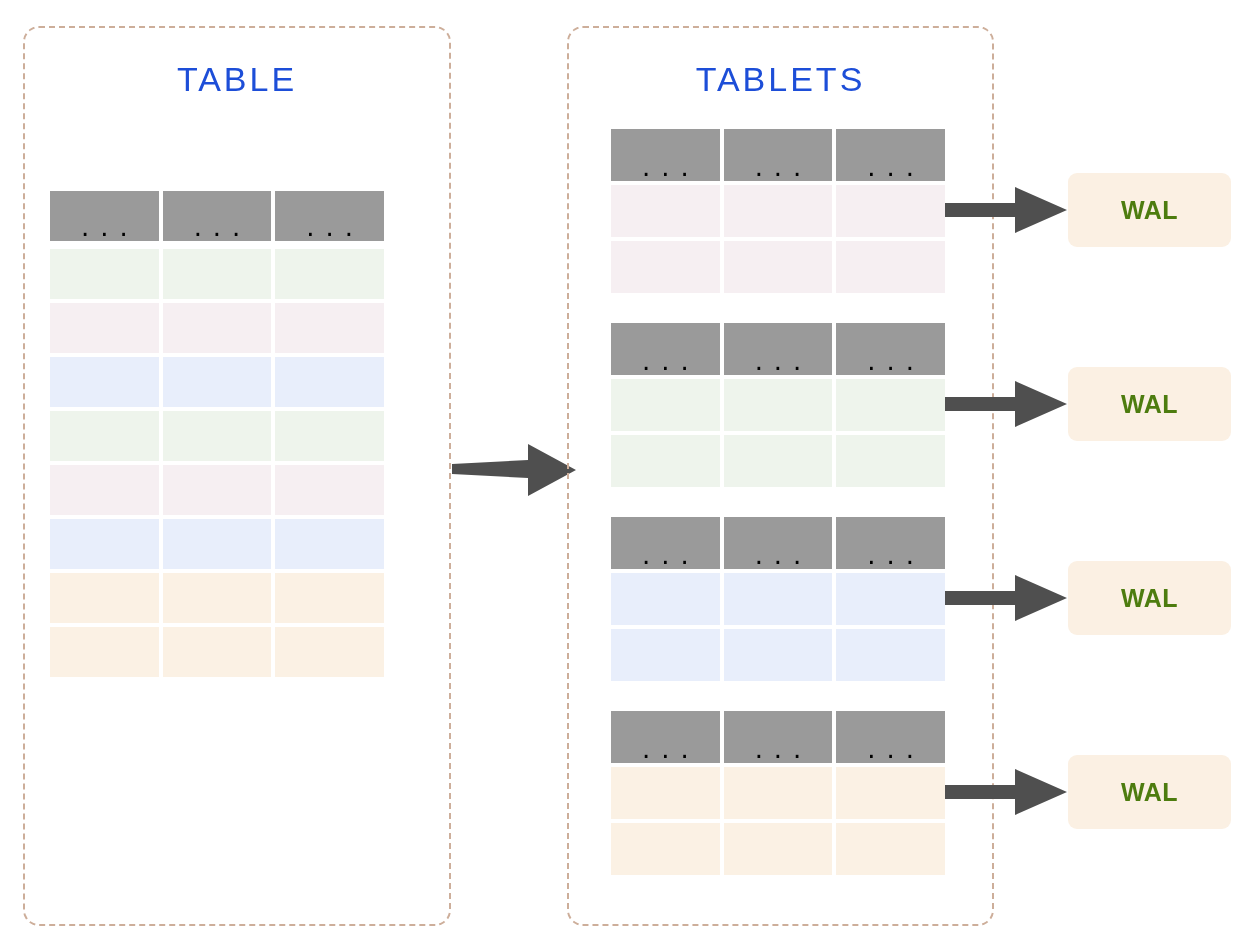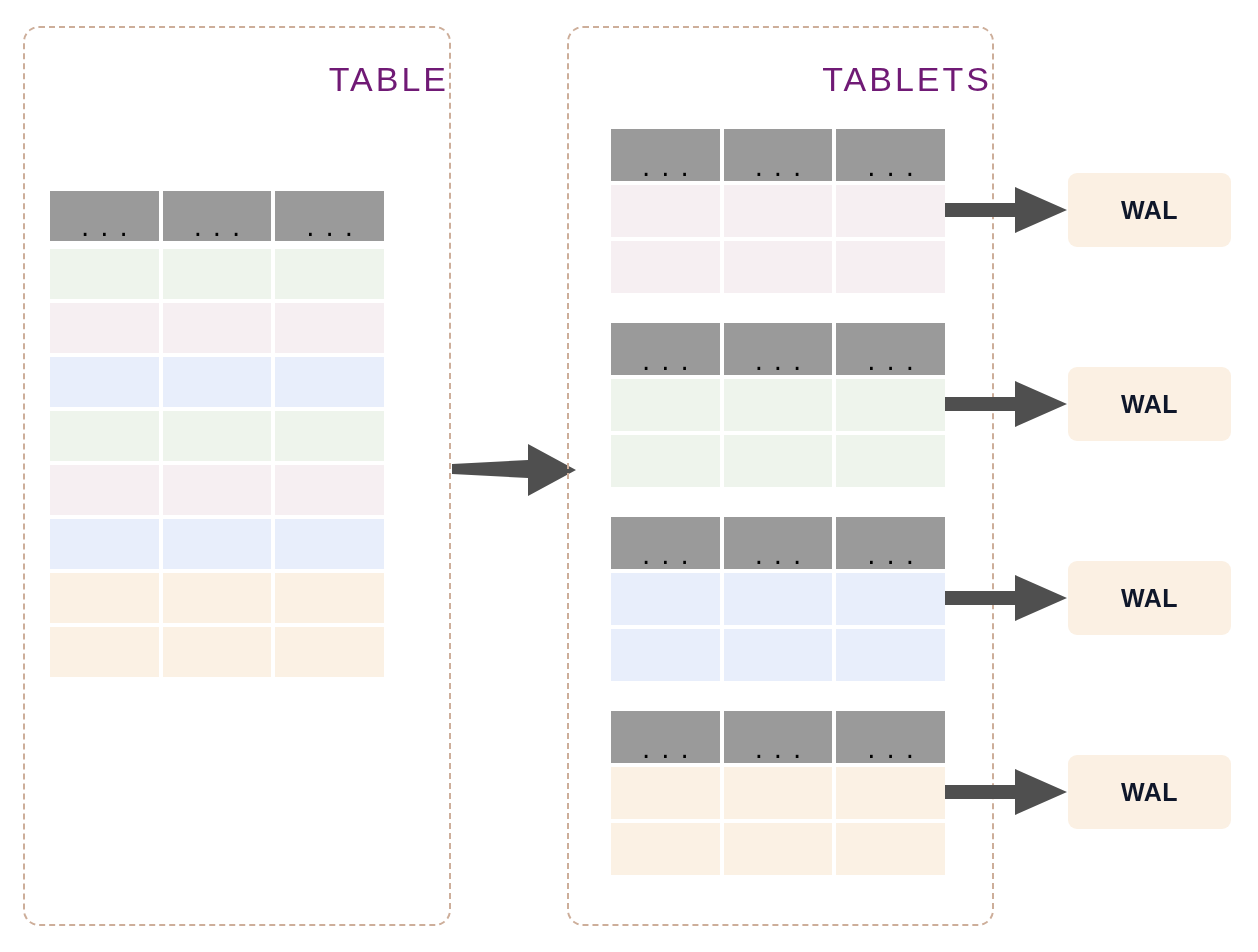--- a/index.html
+++ b/index.html
@@ -28,25 +28,25 @@
     background: transparent;
   }
   #region-table  { left: 23px;  top: 26px; width: 428px; height: 900px; }
   #region-tablets{ left: 567px; top: 26px; width: 427px; height: 900px; }
 
   .region-title {
     position: absolute;
     top: 32px;
     left: 0;
     width: 100%;
-    text-align: right;
+    text-align: center;
     font-size: 34px;
     font-weight: 300;
     letter-spacing: 3px;
-    color: #701a75;
+    color: #1d4ed8;
     white-space: nowrap;
   }
 
   
   .grid {
     position: absolute;
     display: flex;
     flex-direction: column;
     gap: 4px;
   }
@@ -104,21 +104,21 @@
     height: 74px;
     background: #fbf0e3;
     border-radius: 9px;
     display: flex;
     align-items: center;
     justify-content: center;
   }
   .wal-label {
     font-size: 25px;
     font-weight: bold;
-    color: #0f172a;
+    color: #4d7c0f;
     letter-spacing: 0.5px;
   }
   #wal-0 { left: 1068px; top: 173px; }
   #wal-1 { left: 1068px; top: 367px; }
   #wal-2 { left: 1068px; top: 561px; }
   #wal-3 { left: 1068px; top: 755px; }
 </style>
 </head>
 <body>
 

